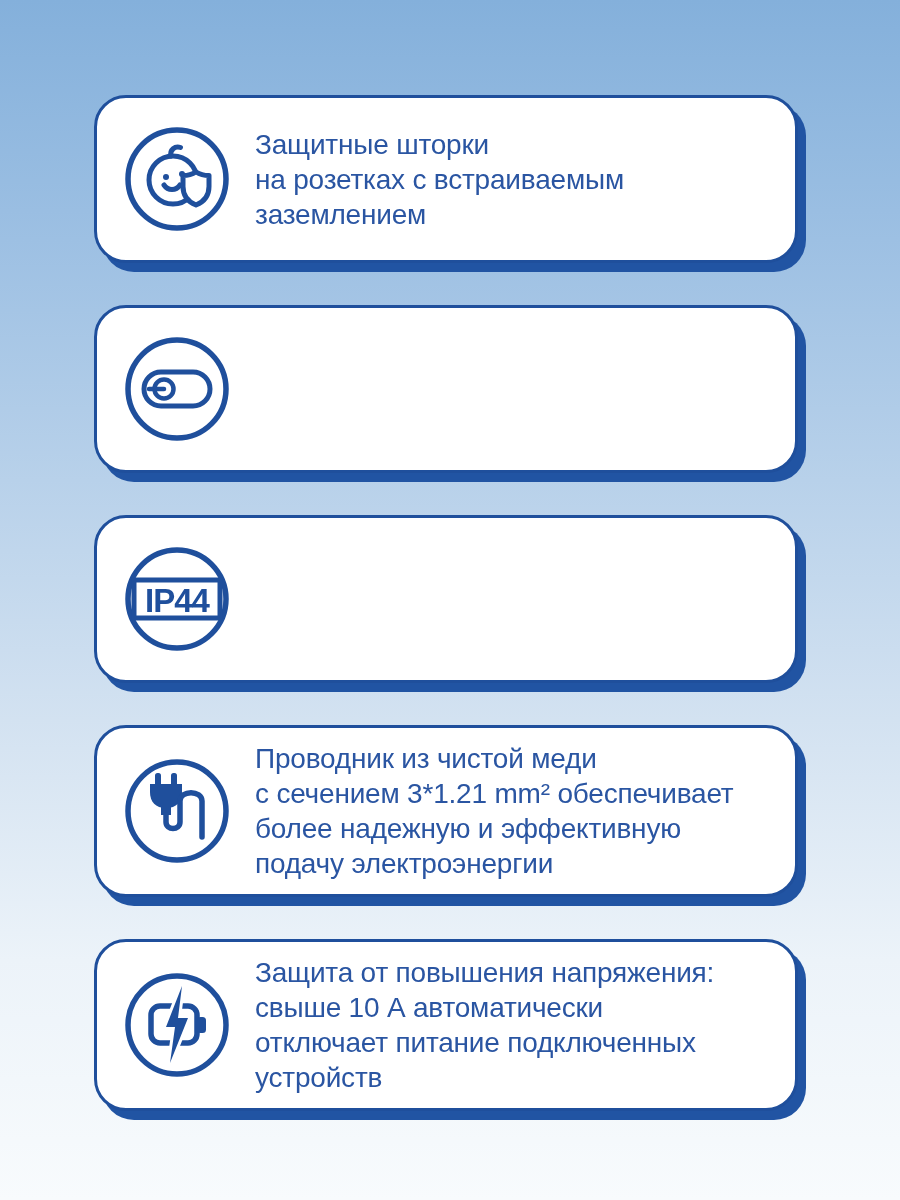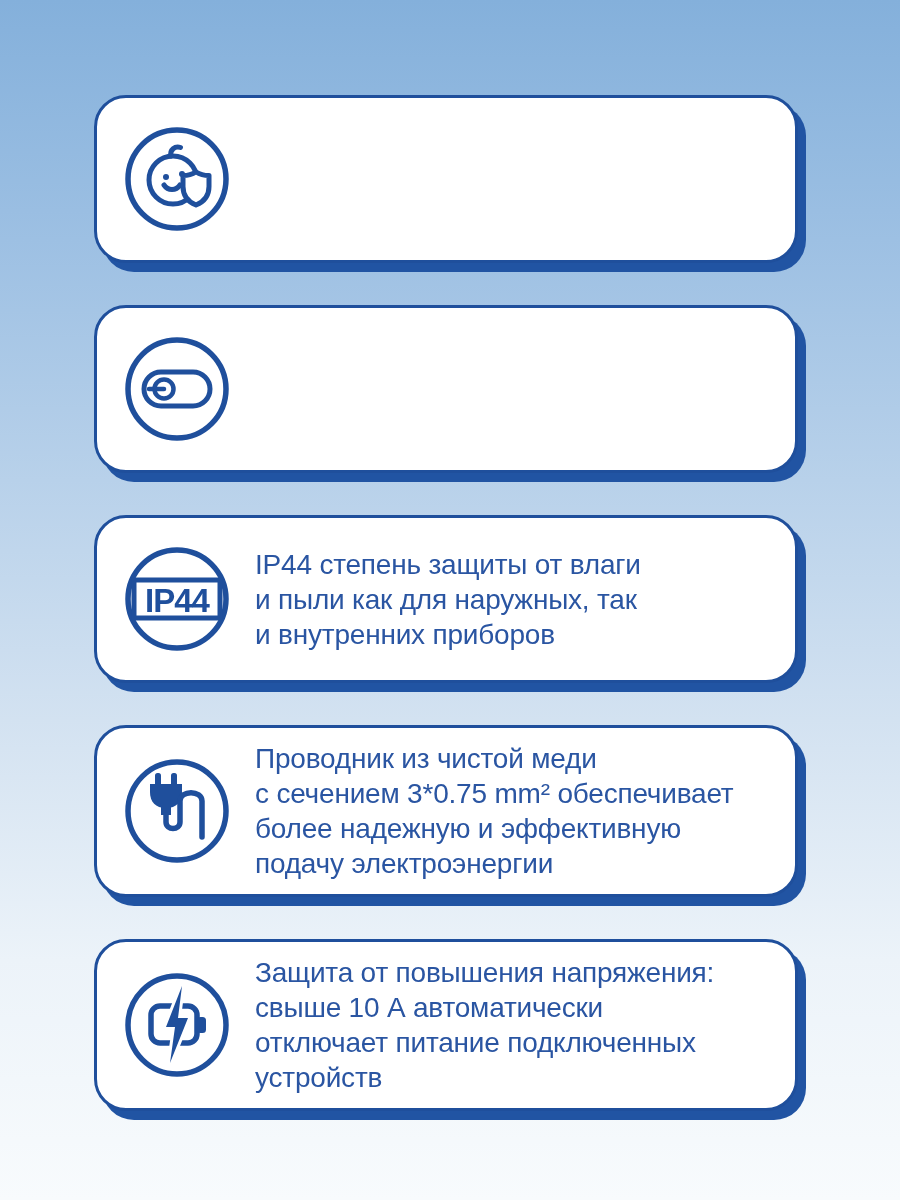--- a/index.html
+++ b/index.html
@@ -66,20 +66,23 @@
       <svg viewBox="0 0 104 104">
         <circle class="stroke" cx="52" cy="52" r="49" stroke-width="5.5"></circle>
         <circle class="stroke" cx="48" cy="53" r="24" stroke-width="5"></circle>
         <path class="stroke" d="M46,29 c-1.5,-6 4,-10.5 9.5,-8.5" stroke-width="5"></path>
         <circle class="fillb" cx="41" cy="50" r="3"></circle>
         <circle class="fillb" cx="57" cy="47" r="3"></circle>
         <path class="stroke" d="M39,58 c4,6 12,6 16,0" stroke-width="5"></path>
         <path d="M71,45 c4,2.5 8.5,3.5 13,3.5 v11 c0,10 -5.5,15.5 -13,18.5 c-7.5,-3 -13,-8.5 -13,-18.5 v-11 c4.5,0 9,-1 13,-3.5 z" fill="#ffffff" stroke="#1f4f9c" stroke-width="5" stroke-linejoin="round"></path>
       </svg>
     </div>
+    <div class="card-text">Защитные шторки
+на розетках с встраиваемым
+заземлением</div>
   </div>
 
   <div class="card">
     <div class="icon-wrap">
       <svg viewBox="0 0 104 104">
         <circle class="stroke" cx="52" cy="52" r="49" stroke-width="5.5"></circle>
         <rect class="stroke" x="19" y="35" width="66" height="34" rx="17" stroke-width="5"></rect>
         <circle class="stroke" cx="39" cy="52" r="9.5" stroke-width="4.5"></circle>
         <line class="stroke" x1="24" y1="52" x2="39" y2="52" stroke-width="4.5"></line>
       </svg>
@@ -87,38 +90,35 @@
   </div>
 
   <div class="card">
     <div class="icon-wrap">
       <svg viewBox="0 0 104 104">
         <circle class="stroke" cx="52" cy="52" r="49" stroke-width="5.5"></circle>
         <rect x="9" y="33" width="86" height="38" fill="#ffffff" stroke="#1f4f9c" stroke-width="5"></rect>
         <text class="ip44-label" x="52" y="53" text-anchor="middle" dominant-baseline="central">IP44</text>
       </svg>
     </div>
-    <div class="card-text">IP44 степень защиты от влаги
-и пыли как для наружных, так
-и внутренних приборов</div>
   </div>
 
   <div class="card">
     <div class="icon-wrap">
       <svg viewBox="0 0 104 104">
         <circle class="stroke" cx="52" cy="52" r="49" stroke-width="5.5"></circle>
         <rect class="fillb" x="30" y="14" width="6" height="13" rx="2.5"></rect>
         <rect class="fillb" x="46" y="14" width="6" height="13" rx="2.5"></rect>
         <path class="fillb" d="M25,25 h32 v8 c0,10 -5.5,16 -16,16 s-16,-6 -16,-16 z"></path>
         <rect class="fillb" x="36" y="47" width="10" height="9"></rect>
         <path class="stroke" d="M41,56 V63 C41,71.5 55,71.5 55,63 V42 C55,31 77,31 77,42 V78" stroke-width="5.5"></path>
       </svg>
     </div>
     <div class="card-text">Проводник из чистой меди
-с сечением 3*0.75 mm² обеспечивает
+с сечением 3*1.21 mm² обеспечивает
 более надежную и эффективную
 подачу электроэнергии</div>
   </div>
 
   <div class="card">
     <div class="icon-wrap">
       <svg viewBox="0 0 104 104">
         <circle class="stroke" cx="52" cy="52" r="49" stroke-width="5.5"></circle>
         <rect class="stroke" x="26" y="33" width="46" height="37" rx="9" stroke-width="5.5"></rect>
         <rect class="fillb" x="72" y="44" width="9" height="16" rx="3.5"></rect>

